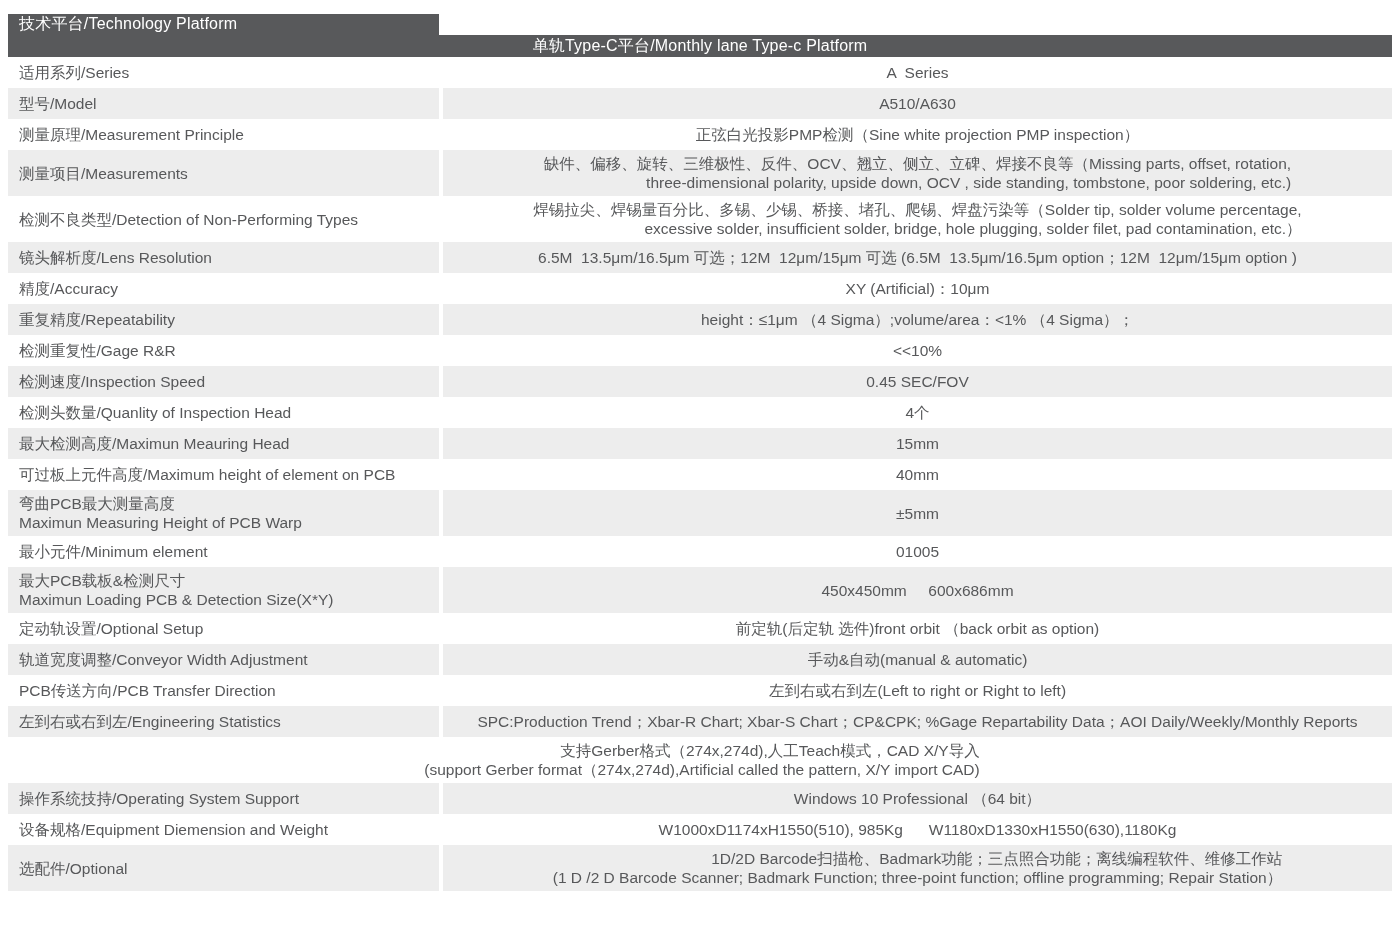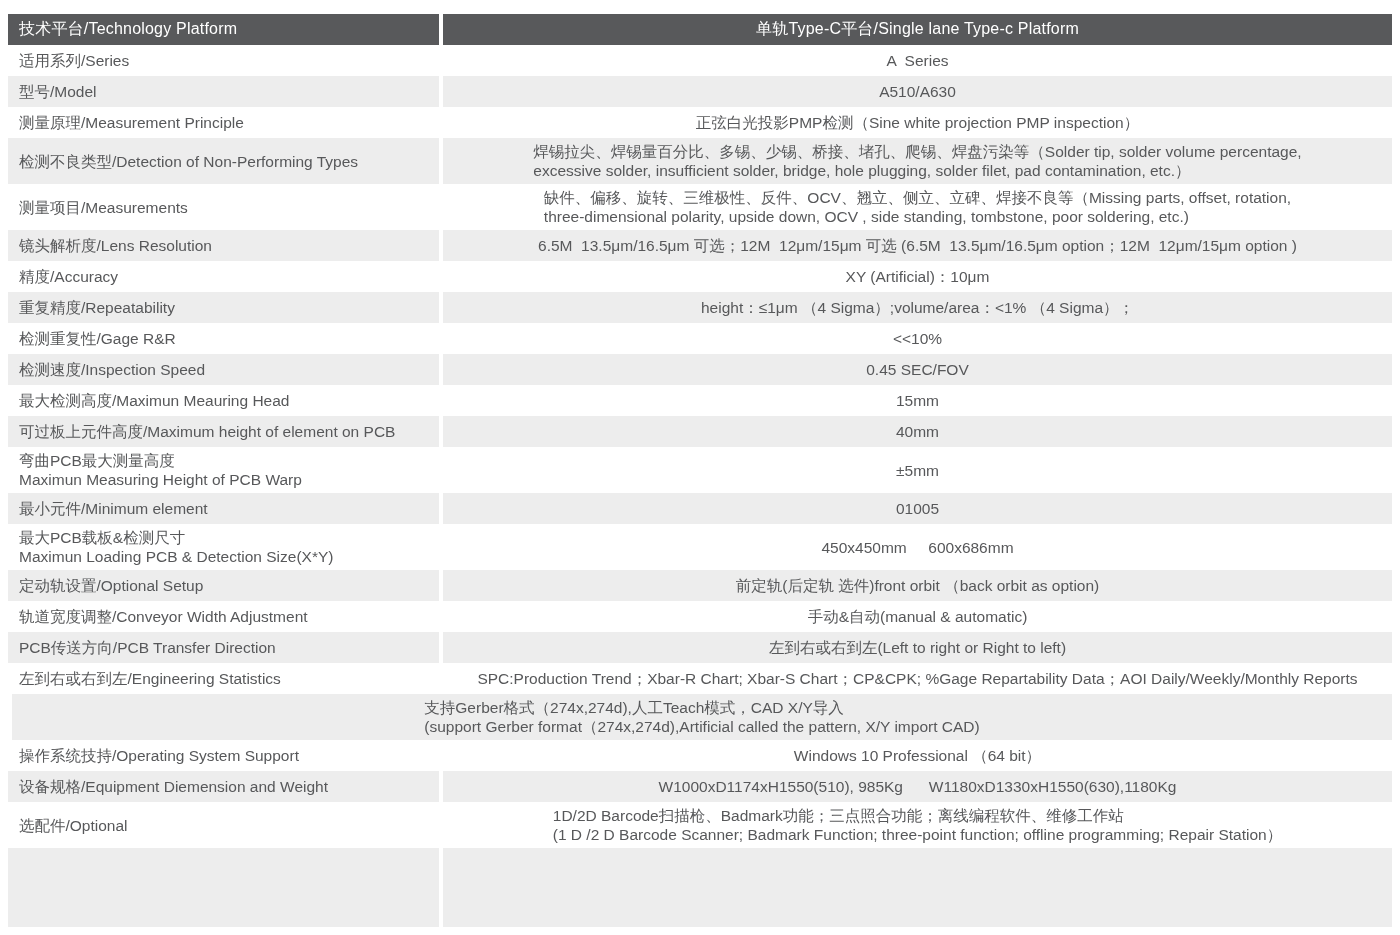--- a/index.html
+++ b/index.html
@@ -18,22 +18,23 @@
     position: absolute;
     left: 8px;
     top: 14px;
     width: 1384px;
     height: 913px;
     display: flex;
     flex-direction: column;
   }
   .header {
     display: flex;
-    height: 31px;
-    flex-shrink: 0;
+    height: 43px;
+    flex-shrink: 0;
+    flex-direction: column;
   }
   .header-left {
     width: 431px;
     box-sizing: border-box;
     background: var(--header-bg, #58595b);
     color: var(--header-text, #ffffff);
     display: flex;
     align-items: center;
     padding-left: 11px;
     font-size: 16px;
@@ -85,66 +86,66 @@
   .gutter {
     width: 4px;
     background: #ffffff;
     flex-shrink: 0;
   }
   .cell-value {
     flex: 1;
     display: flex;
     align-items: center;
     justify-content: center;
-    text-align: left;
+    text-align: right;
     padding: 4px 8px;
   }
   .row:nth-child(even) .cell-label,
   .row:nth-child(even) .cell-value {
     background: var(--stripe-bg, #ededed);
   }
 </style>
 </head>
 <body>
 
 <div class="spec-table">
   <div class="header">
     <div class="header-left">技术平台/Technology Platform</div>
     <div class="header-gap"></div>
-    <div class="header-right">单轨Type-C平台/Single lane Type-c Platform</div>
+    <div class="header-right">单轨Type-C平台/Monthly lane Type-c Platform</div>
   </div>
   <div class="rows">
       <div class="row">
         <div class="cell cell-label">适用系列/Series</div>
         <div class="gutter"></div>
         <div class="cell cell-value">A  Series</div>
       </div>
       <div class="row">
         <div class="cell cell-label">型号/Model</div>
         <div class="gutter"></div>
         <div class="cell cell-value">A510/A630</div>
       </div>
       <div class="row">
         <div class="cell cell-label">测量原理/Measurement Principle</div>
         <div class="gutter"></div>
         <div class="cell cell-value">正弦白光投影PMP检测（Sine white projection PMP inspection）</div>
       </div>
       <div class="row">
+        <div class="cell cell-label">测量项目/Measurements</div>
+        <div class="gutter"></div>
+        <div class="cell cell-value">缺件、偏移、旋转、三维极性、反件、OCV、翘立、侧立、立碑、焊接不良等（Missing parts, offset, rotation,
+three-dimensional polarity, upside down, OCV , side standing, tombstone, poor soldering, etc.)</div>
+      </div>
+      <div class="row">
         <div class="cell cell-label">检测不良类型/Detection of Non-Performing Types</div>
         <div class="gutter"></div>
         <div class="cell cell-value">焊锡拉尖、焊锡量百分比、多锡、少锡、桥接、堵孔、爬锡、焊盘污染等（Solder tip, solder volume percentage,
 excessive solder, insufficient solder, bridge, hole plugging, solder filet, pad contamination, etc.）</div>
       </div>
       <div class="row">
-        <div class="cell cell-label">测量项目/Measurements</div>
-        <div class="gutter"></div>
-        <div class="cell cell-value">缺件、偏移、旋转、三维极性、反件、OCV、翘立、侧立、立碑、焊接不良等（Missing parts, offset, rotation,
-three-dimensional polarity, upside down, OCV , side standing, tombstone, poor soldering, etc.)</div>
-      </div>
-      <div class="row">
         <div class="cell cell-label">镜头解析度/Lens Resolution</div>
         <div class="gutter"></div>
         <div class="cell cell-value">6.5M  13.5μm/16.5μm 可选；12M  12μm/15μm 可选 (6.5M  13.5μm/16.5μm option；12M  12μm/15μm option )</div>
       </div>
       <div class="row">
         <div class="cell cell-label">精度/Accuracy</div>
         <div class="gutter"></div>
         <div class="cell cell-value">XY (Artificial)：10μm</div>
       </div>
       <div class="row">
@@ -154,20 +155,25 @@
       </div>
       <div class="row">
         <div class="cell cell-label">检测重复性/Gage R&amp;R</div>
         <div class="gutter"></div>
         <div class="cell cell-value">&lt;&lt;10%</div>
       </div>
       <div class="row">
         <div class="cell cell-label">检测速度/Inspection Speed</div>
         <div class="gutter"></div>
         <div class="cell cell-value">0.45 SEC/FOV</div>
+      </div>
+      <div class="row">
+        <div class="cell cell-label">检测头数量/Quanlity of Inspection Head</div>
+        <div class="gutter"></div>
+        <div class="cell cell-value">4个</div>
       </div>
       <div class="row">
         <div class="cell cell-label">最大检测高度/Maximun Meauring Head</div>
         <div class="gutter"></div>
         <div class="cell cell-value">15mm</div>
       </div>
       <div class="row">
         <div class="cell cell-label">可过板上元件高度/Maximum height of element on PCB</div>
         <div class="gutter"></div>
         <div class="cell cell-value">40mm</div>

